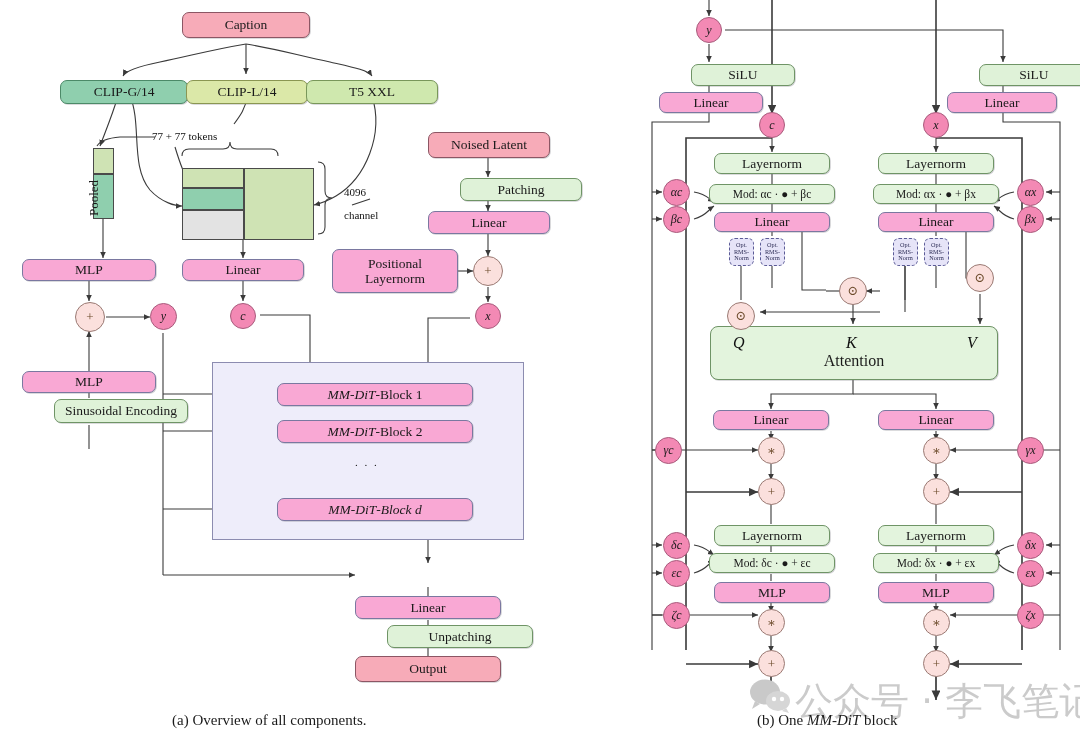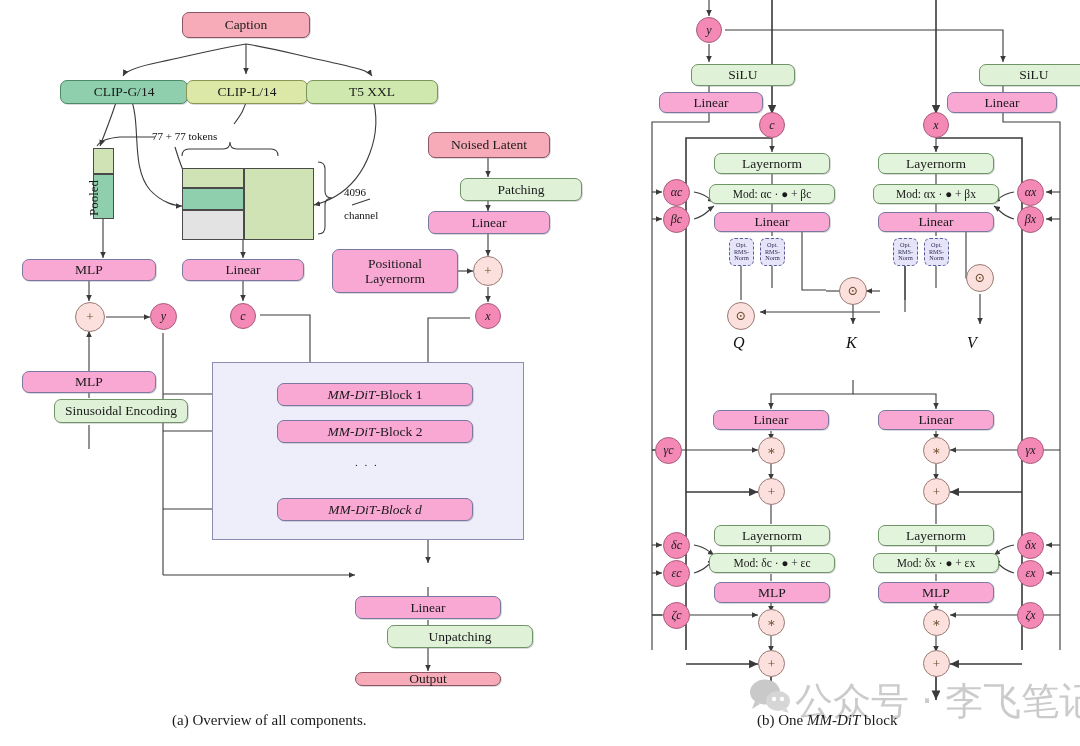--- a/index.html
+++ b/index.html
@@ -288,21 +288,21 @@
       <span>-Block 2</span>
   </div>
   <div class="plainlbl" style="left:355px;top:456px;letter-spacing:2px;">. . .</div>
   <div class="node purple" style="left:277px;top:498px;width:196px;height:23px;">
     <span class="ital">MM-DiT</span>
       <span class="ital">-Block d</span>
   </div>
 
   <div class="node purple" style="left:355px;top:596px;width:146px;height:23px;">Linear</div>
   <div class="node green" style="left:355px;top:625px;width:146px;height:23px;">Unpatching</div>
-  <div class="node pink" style="left:355px;top:672px;width:146px;height:14px;">Output</div>
+  <div class="node pink" style="left:355px;top:656px;width:146px;height:26px;">Output</div>
 
   <div class="caption" style="left:172px;top:712px;">(a) Overview of all components.</div>
 
   <div class="circ cpink" style="left:696px;top:17px;width:26px;height:26px;">y</div>
   <div class="circ cpink" style="left:759px;top:112px;width:26px;height:26px;">c</div>
   <div class="circ cpink" style="left:923px;top:112px;width:26px;height:26px;">x</div>
 
   <div class="node green" style="left:659px;top:64px;width:104px;height:22px;">SiLU</div>
   <div class="node purple" style="left:659px;top:92px;width:104px;height:21px;">Linear</div>
   <div class="node green" style="left:947px;top:64px;width:110px;height:22px;">SiLU</div>
@@ -325,20 +325,24 @@
     <span>Opt.<br>RMS-<br>Norm</span>
   </div>
   <div class="dashbox" style="left:924px;top:238px;width:25px;height:28px;">
     <span>Opt.<br>RMS-<br>Norm</span>
   </div>
 
   <div class="circ cop" style="left:727px;top:302px;width:28px;height:28px;">⊙</div>
   <div class="circ cop" style="left:839px;top:277px;width:28px;height:28px;">⊙</div>
   <div class="circ cop" style="left:966px;top:264px;width:28px;height:28px;">⊙</div>
 
+  <div class="node lightgreen" style="left:710px;top:326px;width:288px;height:54px;border-radius:8px;
+              align-items:flex-end;padding-bottom:9px;font-size:16px;">
+    <span>Attention</span>
+  </div>
   <div class="plainlbl ital" style="left:733px;top:334px;font-size:16px;">Q</div>
   <div class="plainlbl ital" style="left:846px;top:334px;font-size:16px;">K</div>
   <div class="plainlbl ital" style="left:967px;top:334px;font-size:16px;">V</div>
 
   <div class="node purple" style="left:713px;top:410px;width:116px;height:20px;">Linear</div>
   <div class="node purple" style="left:878px;top:410px;width:116px;height:20px;">Linear</div>
 
   <div class="circ cop" style="left:758px;top:437px;width:27px;height:27px;">∗</div>
   <div class="circ cop" style="left:758px;top:478px;width:27px;height:27px;">+</div>
   <div class="circ cop" style="left:923px;top:437px;width:27px;height:27px;">∗</div>

